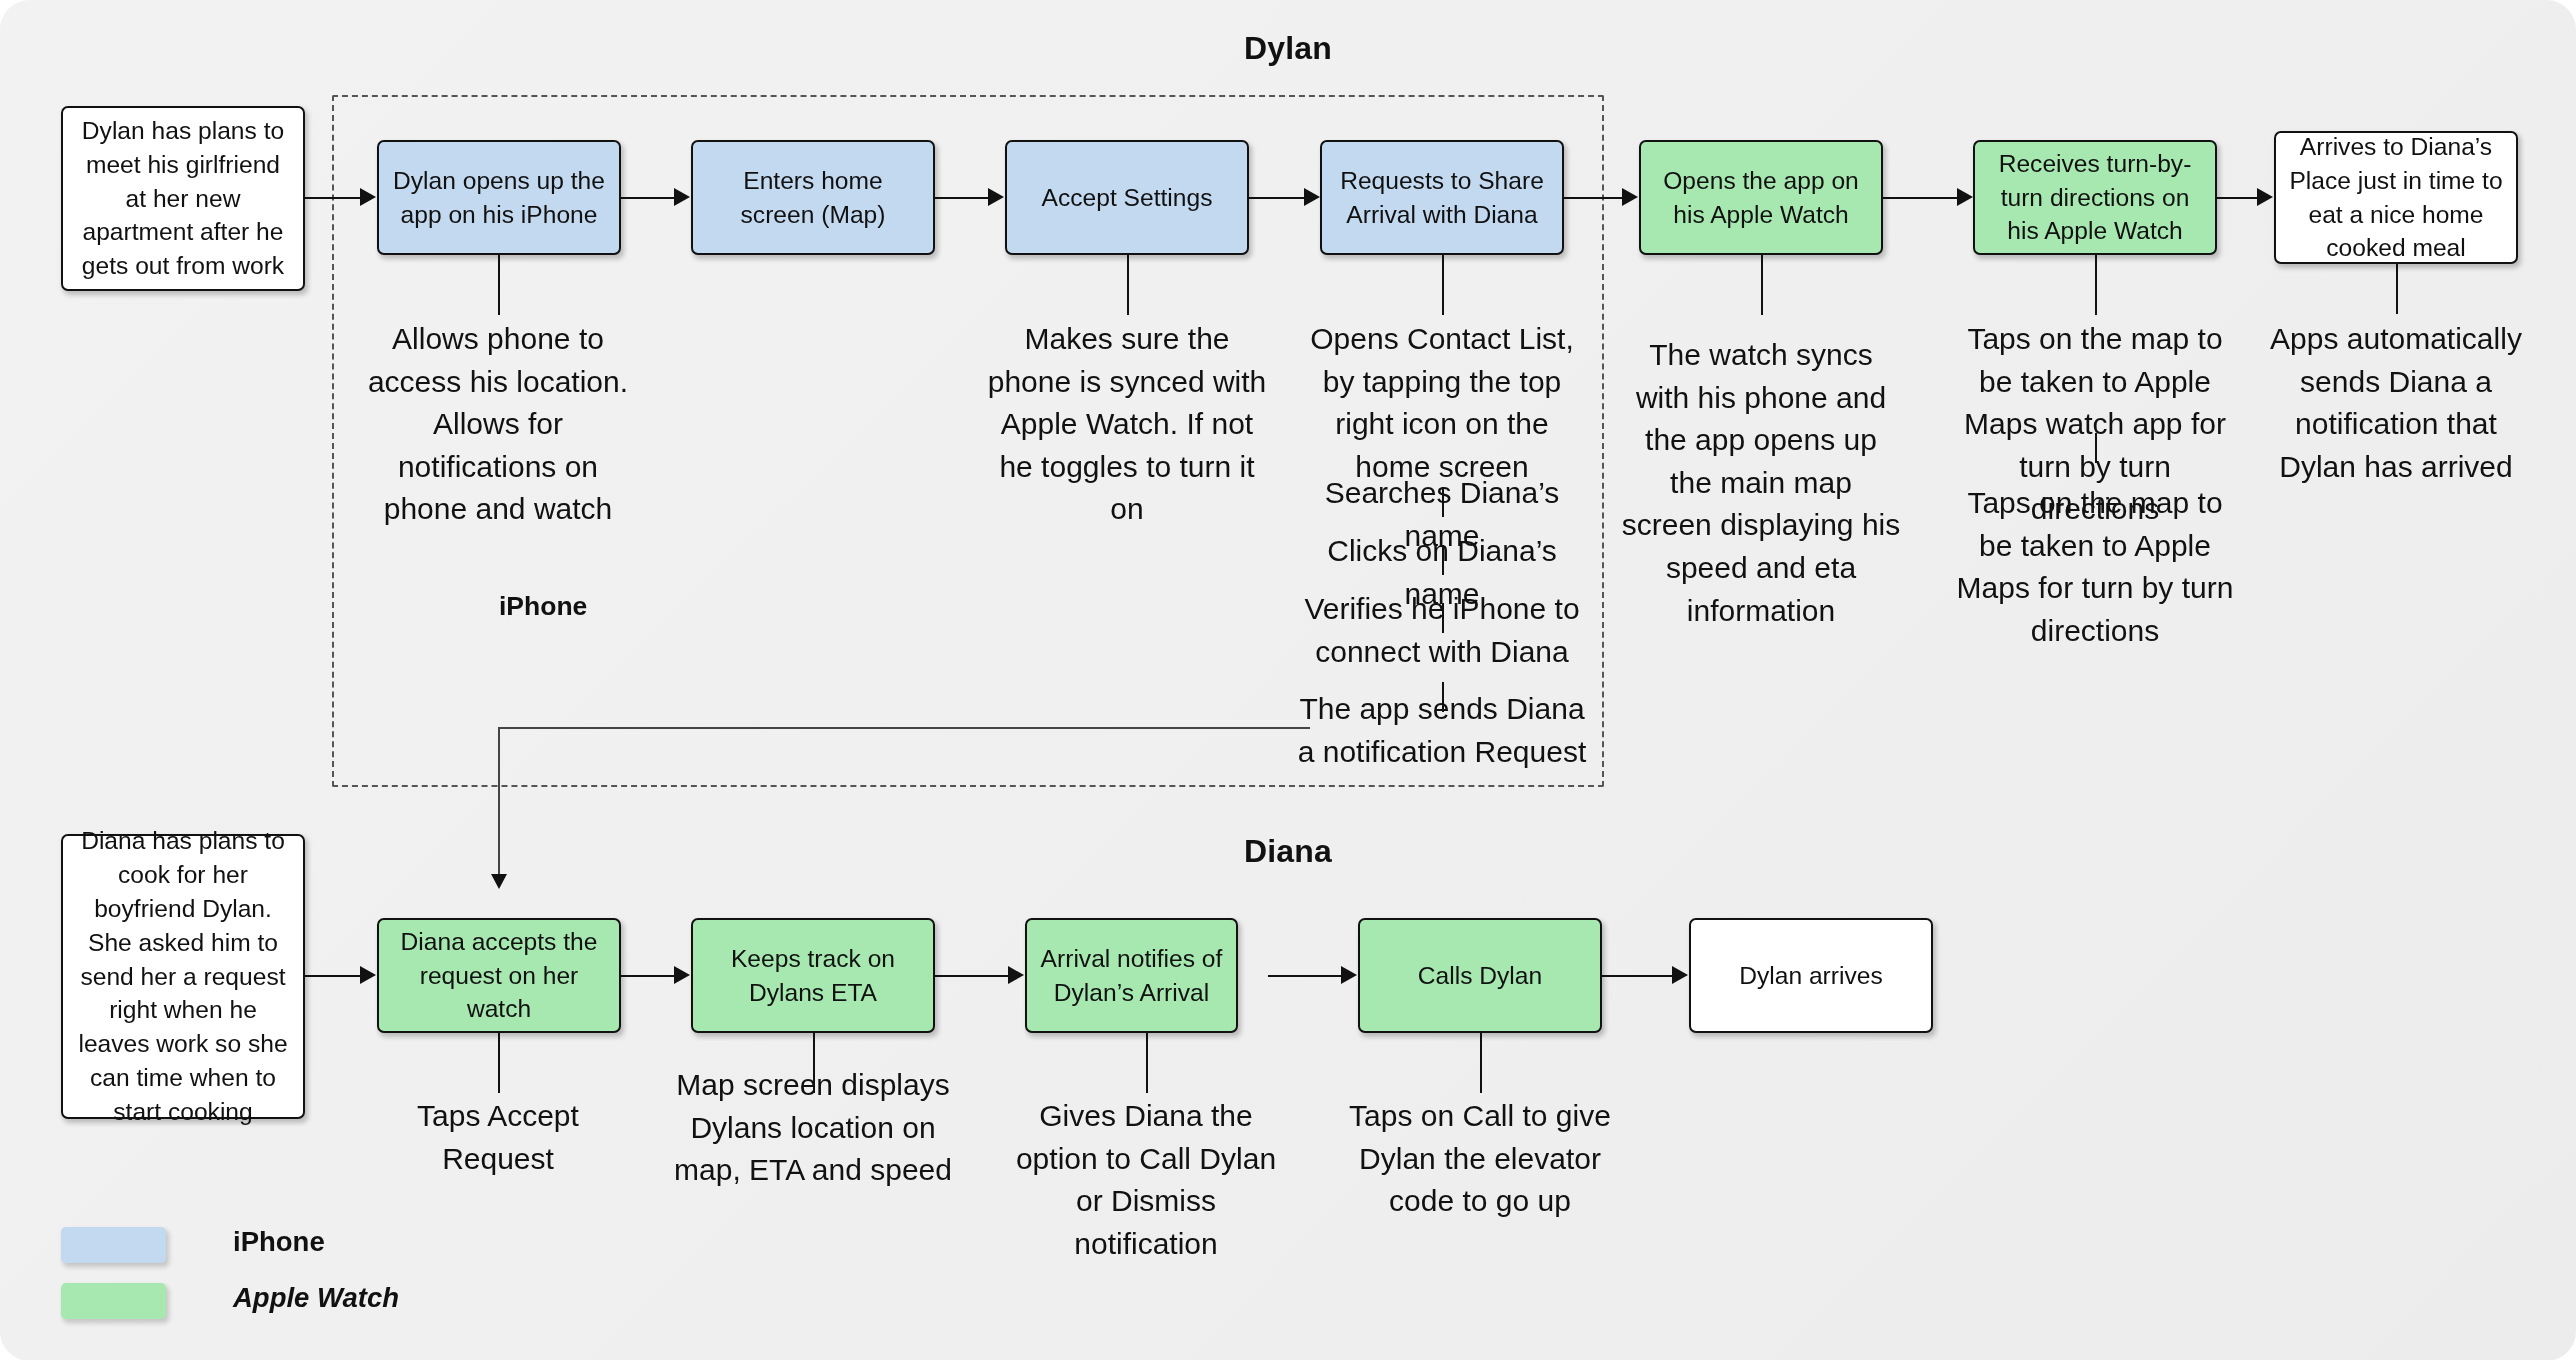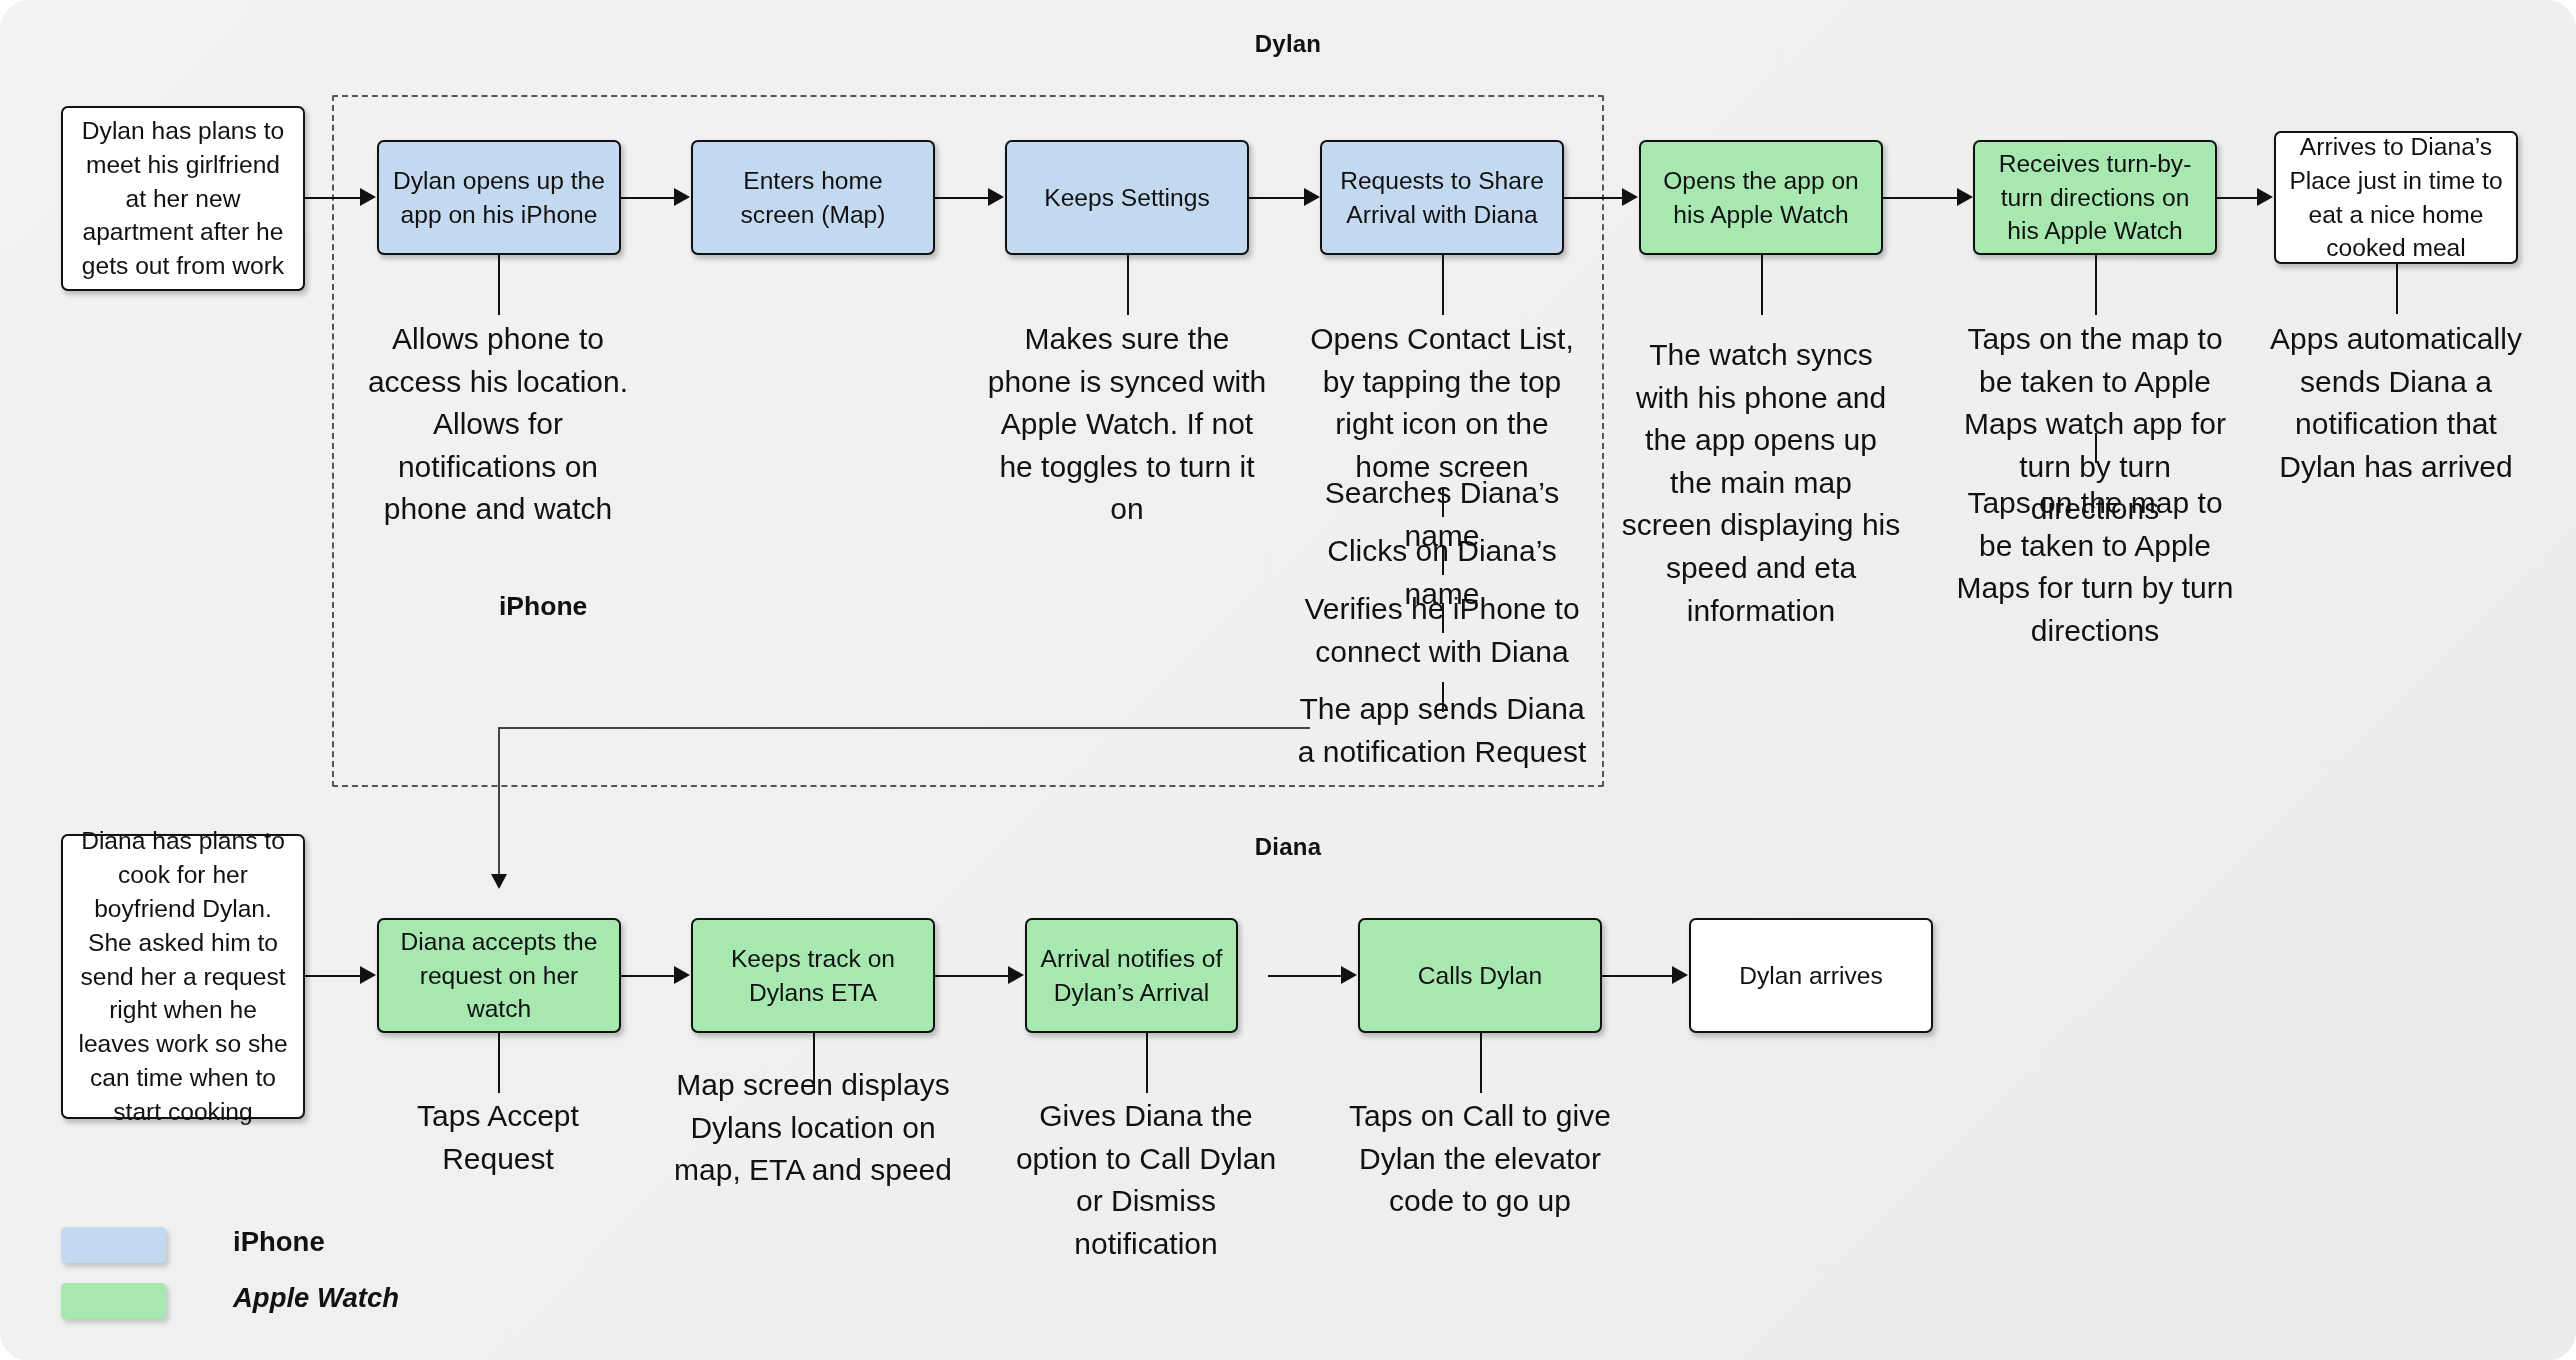--- a/index.html
+++ b/index.html
@@ -18,21 +18,21 @@
     box-sizing: border-box;
   }
   #canvas {
     position: absolute;
     inset: 0;
   }
 
   
   .lane-title {
     position: absolute;
-    font-size: 24px;
+    font-size: 32px;
     font-weight: bold;
     color: #111;
     letter-spacing: 0.2px;
     white-space: nowrap;
     transform: translateX(-50%);
   }
 
   
   .dashed-region {
     position: absolute;
@@ -143,21 +143,21 @@
 
     <div class="node blue" style="left:377px; top:140px; width:244px; height:115px;">
       <span>Dylan opens up the app on his iPhone</span>
     </div>
 
     <div class="node blue" style="left:691px; top:140px; width:244px; height:115px;">
       <span>Enters home screen (Map)</span>
     </div>
 
     <div class="node blue" style="left:1005px; top:140px; width:244px; height:115px;">
-      <span>Keeps Settings</span>
+      <span>Accept Settings</span>
     </div>
 
     <div class="node blue" style="left:1320px; top:140px; width:244px; height:115px;">
       <span>Requests to Share Arrival with Diana</span>
     </div>
 
     <div class="node green" style="left:1639px; top:140px; width:244px; height:115px;">
       <span>Opens the app on his Apple Watch</span>
     </div>
 

